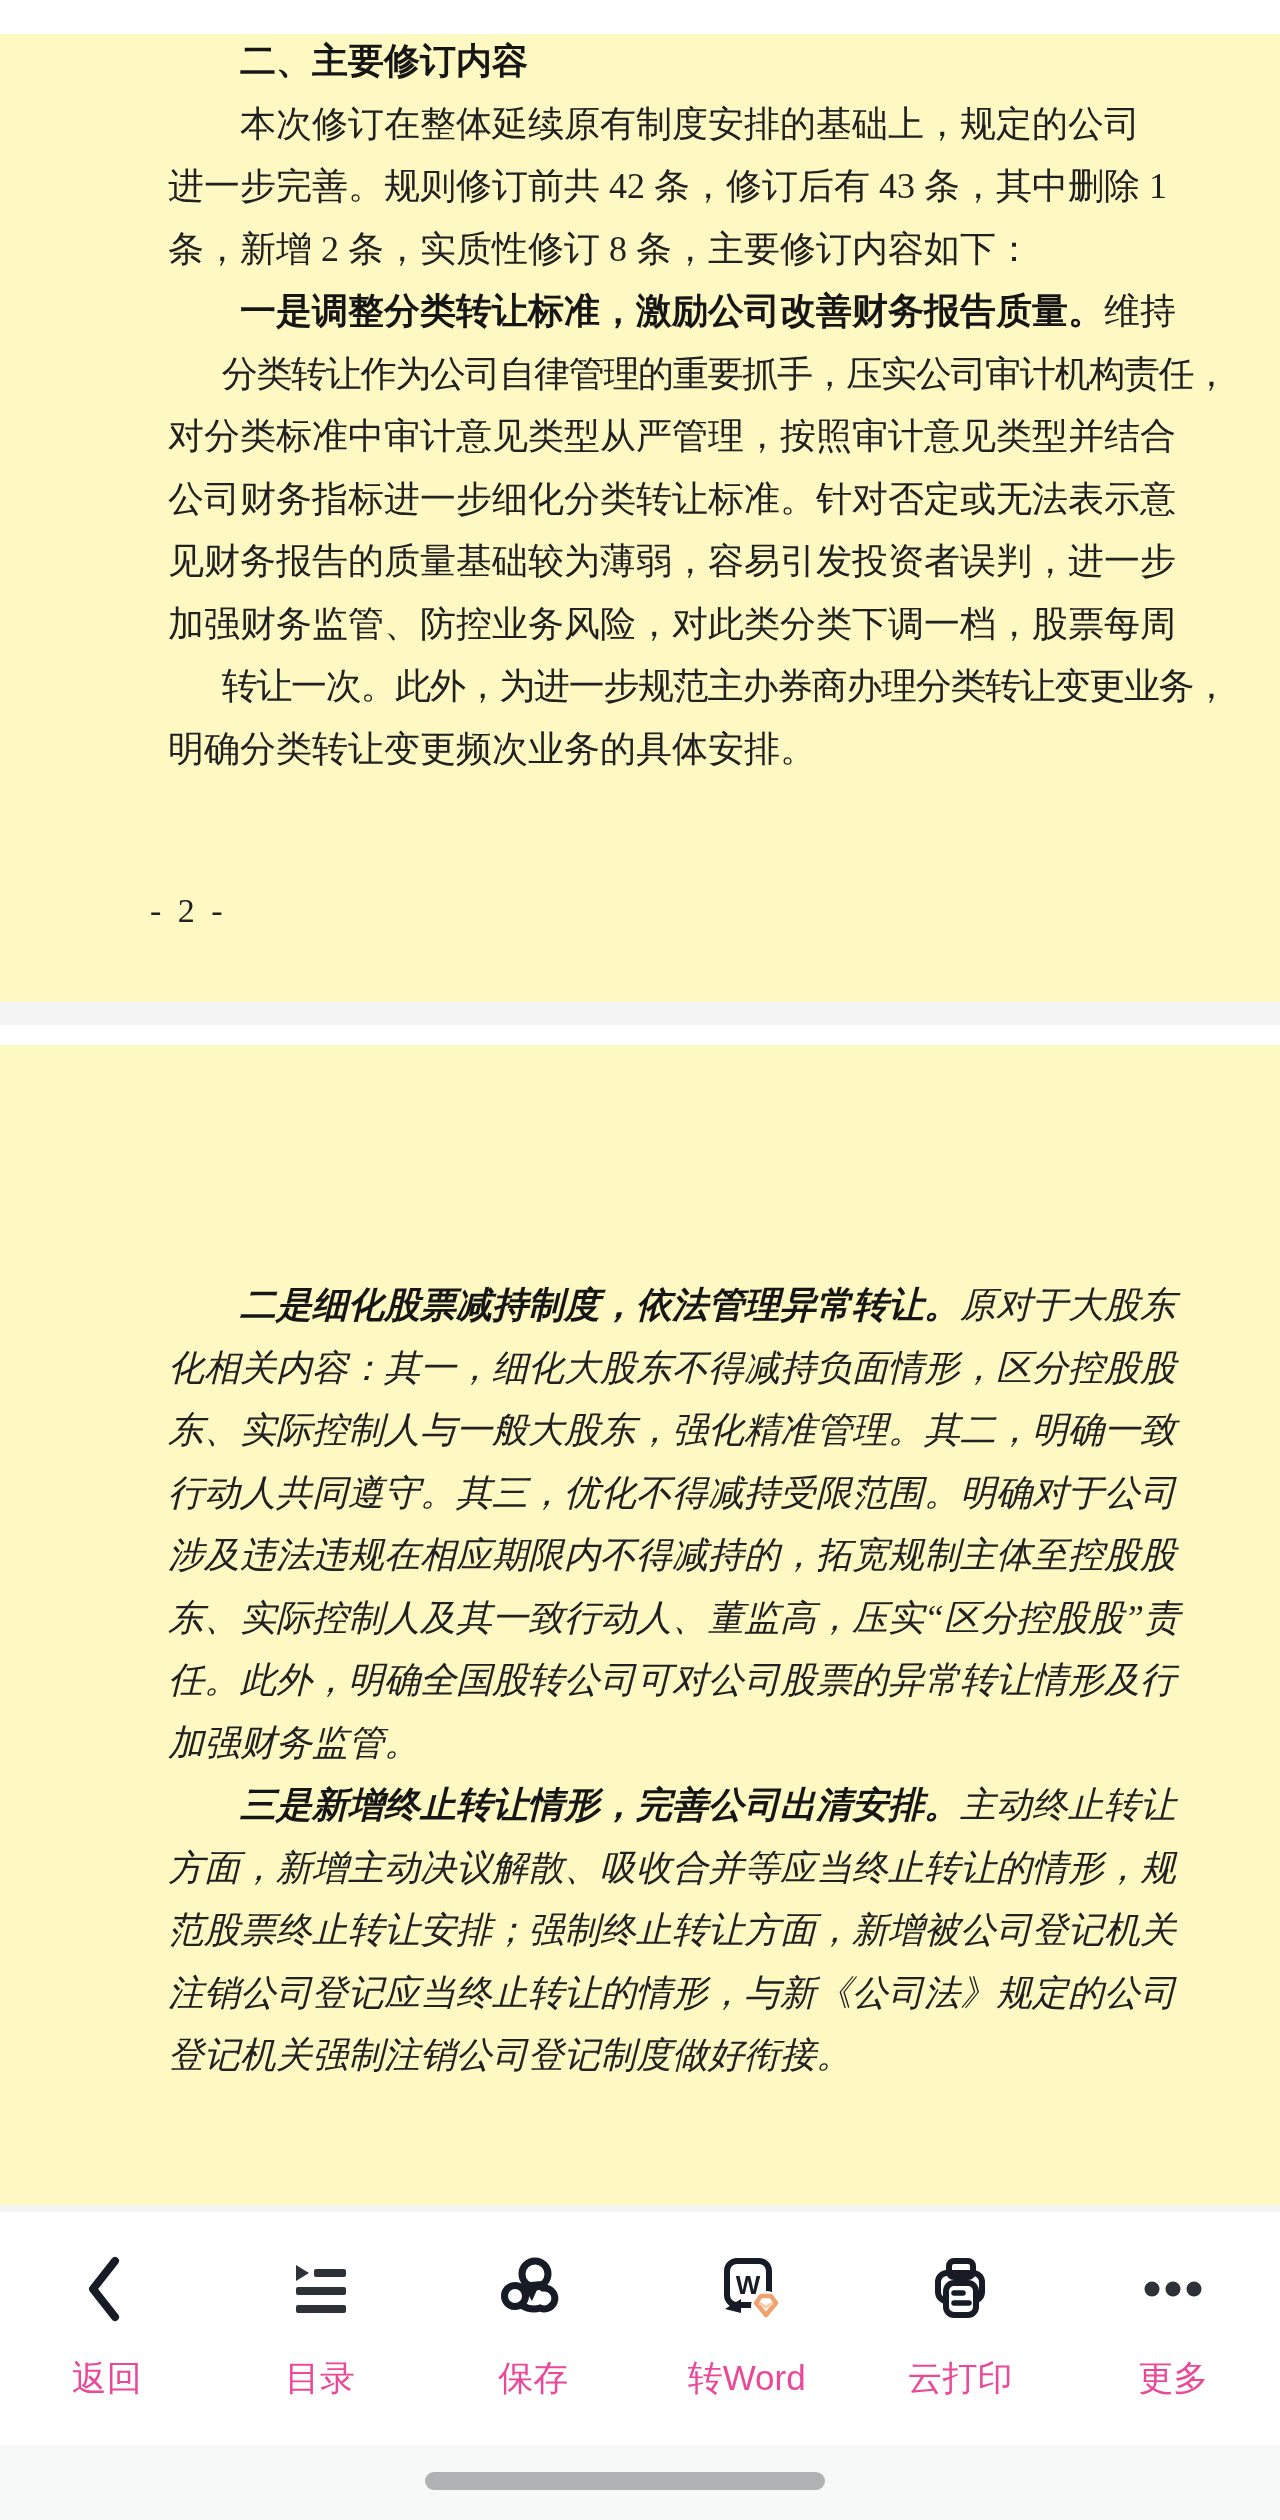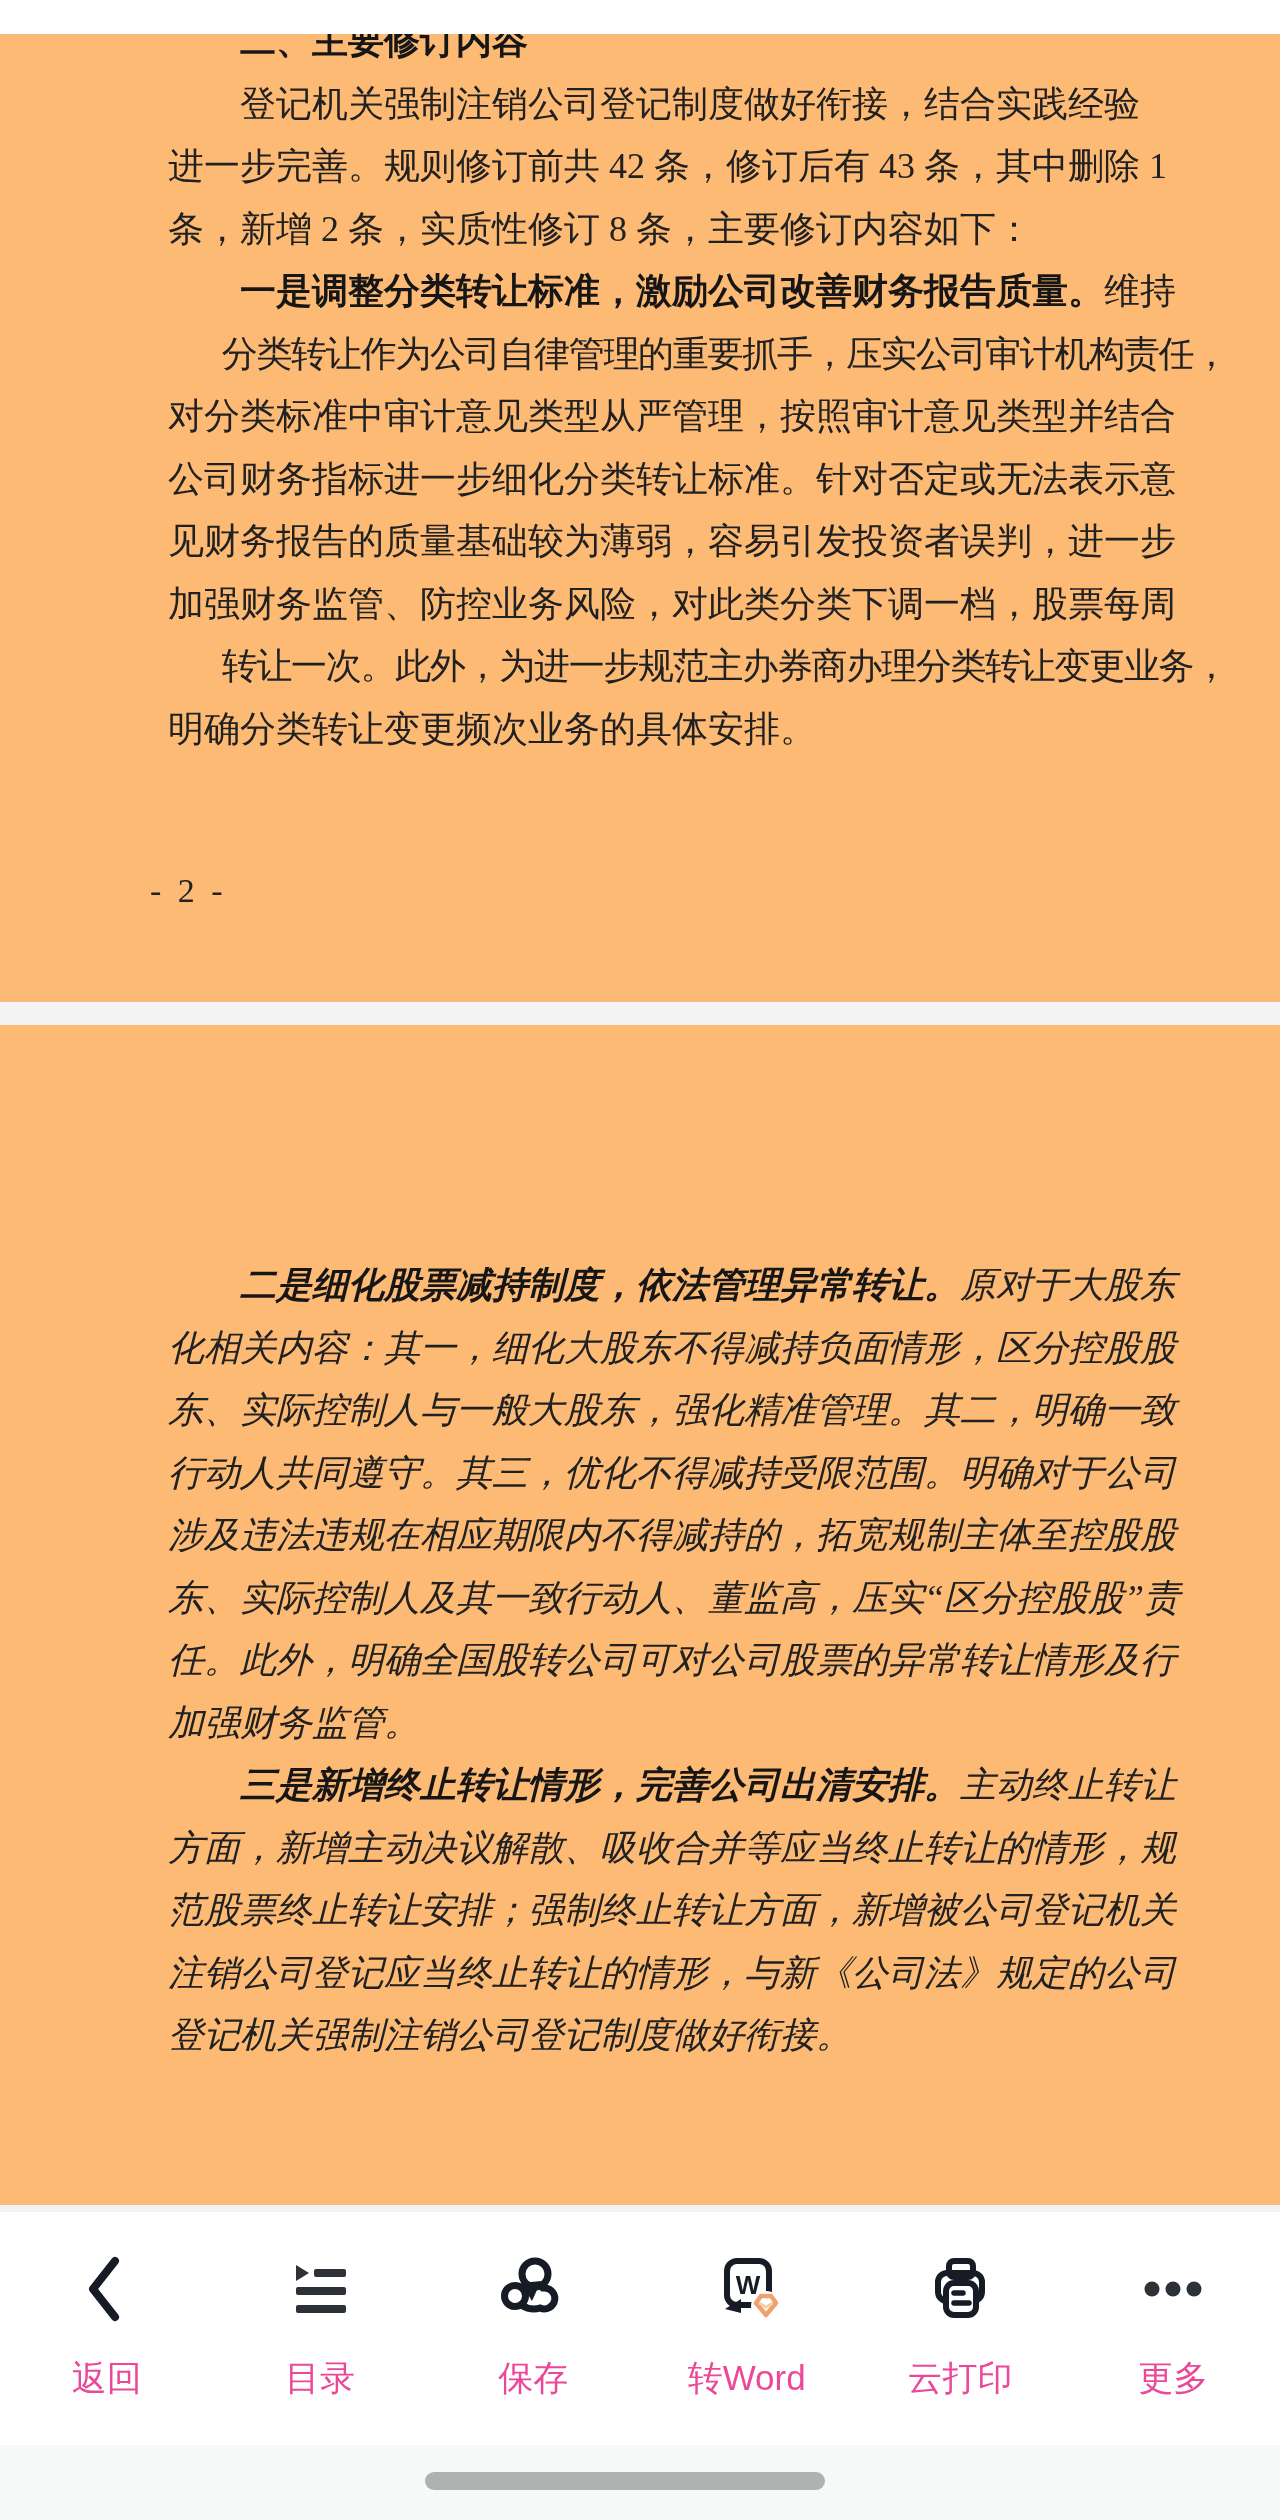--- a/index.html
+++ b/index.html
@@ -3,21 +3,21 @@
 <meta charset="utf-8">
 <style>
   html,body{margin:0;padding:0;}
   body{
     width:1280px;height:2520px;position:relative;overflow:hidden;
     background:#ffffff;
     font-family:"Liberation Sans","DejaVu Sans",sans-serif;
   }
   
   .doc-viewport{position:absolute;left:0;top:0;width:1280px;height:2205px;background:#ffffff;}
-  .page{position:absolute;left:0;width:1280px;background:#fdba74;}
+  .page{position:absolute;left:0;width:1280px;background:#fef9c3;margin-top:20px;}
   .page2{top:0;height:1002px;}
   .page-gap{position:absolute;left:0;top:1002px;width:1280px;height:23px;background:#f4f4f5;}
   .page3{top:1025px;height:1180px;font-style:italic;}
   .doc-lines{position:absolute;left:168px;top:0;width:1060px;}
   .line{
     height:62.5px;line-height:62.5px;white-space:nowrap;
     font-family:"Liberation Serif","DejaVu Serif",serif;
     font-size:36px;color:#212121;
   }
   .line.ind{padding-left:72px;}
@@ -57,21 +57,21 @@
   }
 </style>
 </head>
 <body>
 
 <div class="doc-viewport">
 
   <div class="page page2">
     <div class="doc-lines" id="page2-lines">
         <div class="line ind heading"><span class="b">二、主要修订内容</span></div>
-        <div class="line ind"><span class="r">登记机关强制注销公司登记制度做好衔接，结合实践经验</span></div>
+        <div class="line ind"><span class="r">本次修订在整体延续原有制度安排的基础上，规定的公司</span></div>
         <div class="line"><span class="r">进一步完善。规则修订前共 42 条，修订后有 43 条，其中删除 1</span></div>
         <div class="line"><span class="r">条，新增 2 条，实质性修订 8 条，主要修订内容如下：</span></div>
         <div class="line ind"><span class="b">一是调整分类转让标准，激励公司改善财务报告质量。</span><span class="r">维持</span></div>
         <div class="line tight"><span class="r">分类转让作为公司自律管理的重要抓手，压实公司审计机构责任，</span></div>
         <div class="line"><span class="r">对分类标准中审计意见类型从严管理，按照审计意见类型并结合</span></div>
         <div class="line"><span class="r">公司财务指标进一步细化分类转让标准。针对否定或无法表示意</span></div>
         <div class="line"><span class="r">见财务报告的质量基础较为薄弱，容易引发投资者误判，进一步</span></div>
         <div class="line"><span class="r">加强财务监管、防控业务风险，对此类分类下调一档，股票每周</span></div>
         <div class="line tight"><span class="r">转让一次。此外，为进一步规范主办券商办理分类转让变更业务，</span></div>
         <div class="line"><span class="r">明确分类转让变更频次业务的具体安排。</span></div>

